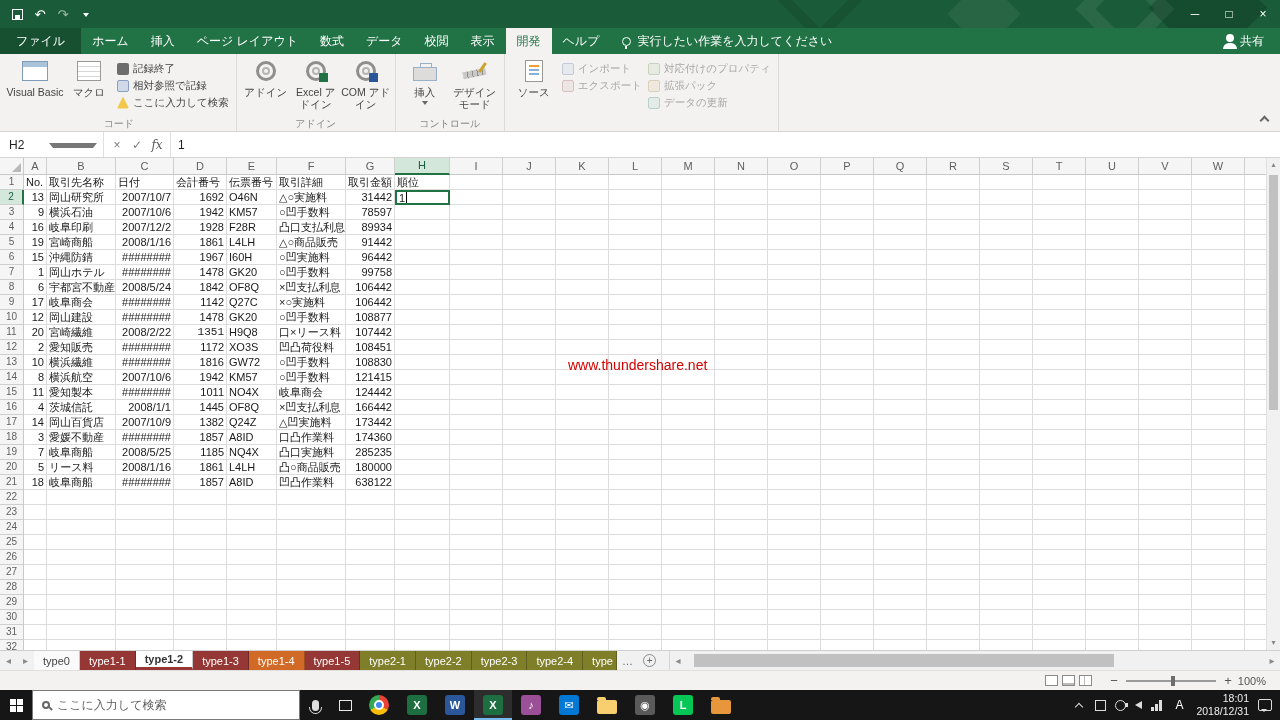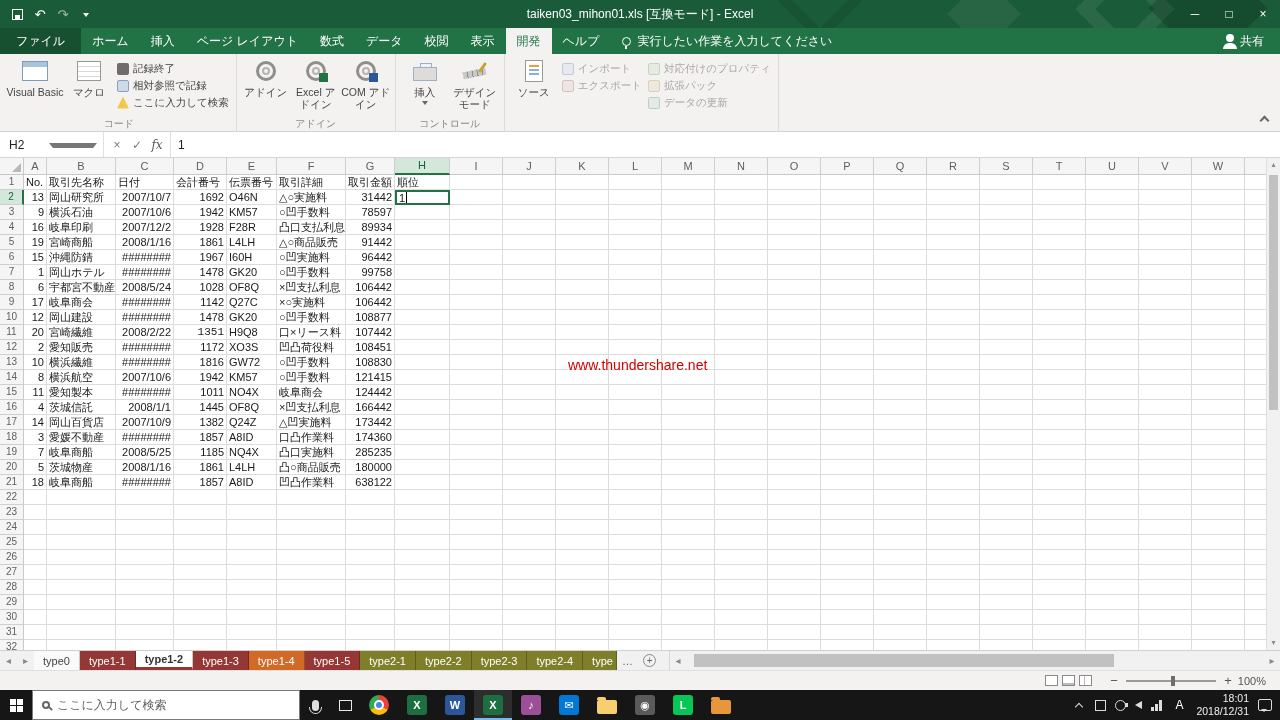--- a/index.html
+++ b/index.html
@@ -191,21 +191,20 @@
     <div class="qat">
       <div class="qbtn">
           <span class="save-ico"></span>
         </div>
       <div class="qbtn">↶</div>
       <div class="qbtn dim">↷</div>
       <div class="qbtn">
           <span class="tri-down"></span>
         </div>
     </div>
-    <div class="title-text">taiken03_mihon01.xls [互換モード] -  Excel</div>
     <div class="winctl">
       <div class="wbtn">─</div>
       <div class="wbtn">□</div>
       <div class="wbtn">×</div>
     </div>
   </div>
 
   <div class="tabrow">
     <div class="rtab file">ファイル</div>
     <div class="rtablist">
@@ -576,21 +575,21 @@
           <div class="gc" style="width: 53px;"></div>
           <div class="gc" style="width: 53px;"></div>
           <div class="gc" style="width: 53px;"></div>
           <div class="gc" style="width: 53px;"></div>
         </div>
         <div class="grow">
           <div class="grh">8</div>
           <div class="gc num" style="width: 23px;">6</div>
           <div class="gc" style="width: 69px;">宇都宮不動産</div>
           <div class="gc num" style="width: 58px;">2008/5/24</div>
-          <div class="gc num" style="width: 53px;">1028</div>
+          <div class="gc num" style="width: 53px;">1842</div>
           <div class="gc" style="width: 50px;">OF8Q</div>
           <div class="gc" style="width: 69px;">×凹支払利息</div>
           <div class="gc num" style="width: 49px;">106442</div>
           <div class="gc" style="width: 55px;"></div>
           <div class="gc" style="width: 53px;"></div>
           <div class="gc" style="width: 53px;"></div>
           <div class="gc" style="width: 53px;"></div>
           <div class="gc" style="width: 53px;"></div>
           <div class="gc" style="width: 53px;"></div>
           <div class="gc" style="width: 53px;"></div>
@@ -898,21 +897,21 @@
           <div class="gc" style="width: 53px;"></div>
           <div class="gc" style="width: 53px;"></div>
           <div class="gc" style="width: 53px;"></div>
           <div class="gc" style="width: 53px;"></div>
           <div class="gc" style="width: 53px;"></div>
           <div class="gc" style="width: 53px;"></div>
         </div>
         <div class="grow">
           <div class="grh">20</div>
           <div class="gc num" style="width: 23px;">5</div>
-          <div class="gc" style="width: 69px;">茨城物産</div>
+          <div class="gc" style="width: 69px;">リース料</div>
           <div class="gc num" style="width: 58px;">2008/1/16</div>
           <div class="gc num" style="width: 53px;">1861</div>
           <div class="gc" style="width: 50px;">L4LH</div>
           <div class="gc" style="width: 69px;">凸○商品販売</div>
           <div class="gc num" style="width: 49px;">180000</div>
           <div class="gc" style="width: 55px;"></div>
           <div class="gc" style="width: 53px;"></div>
           <div class="gc" style="width: 53px;"></div>
           <div class="gc" style="width: 53px;"></div>
           <div class="gc" style="width: 53px;"></div>

